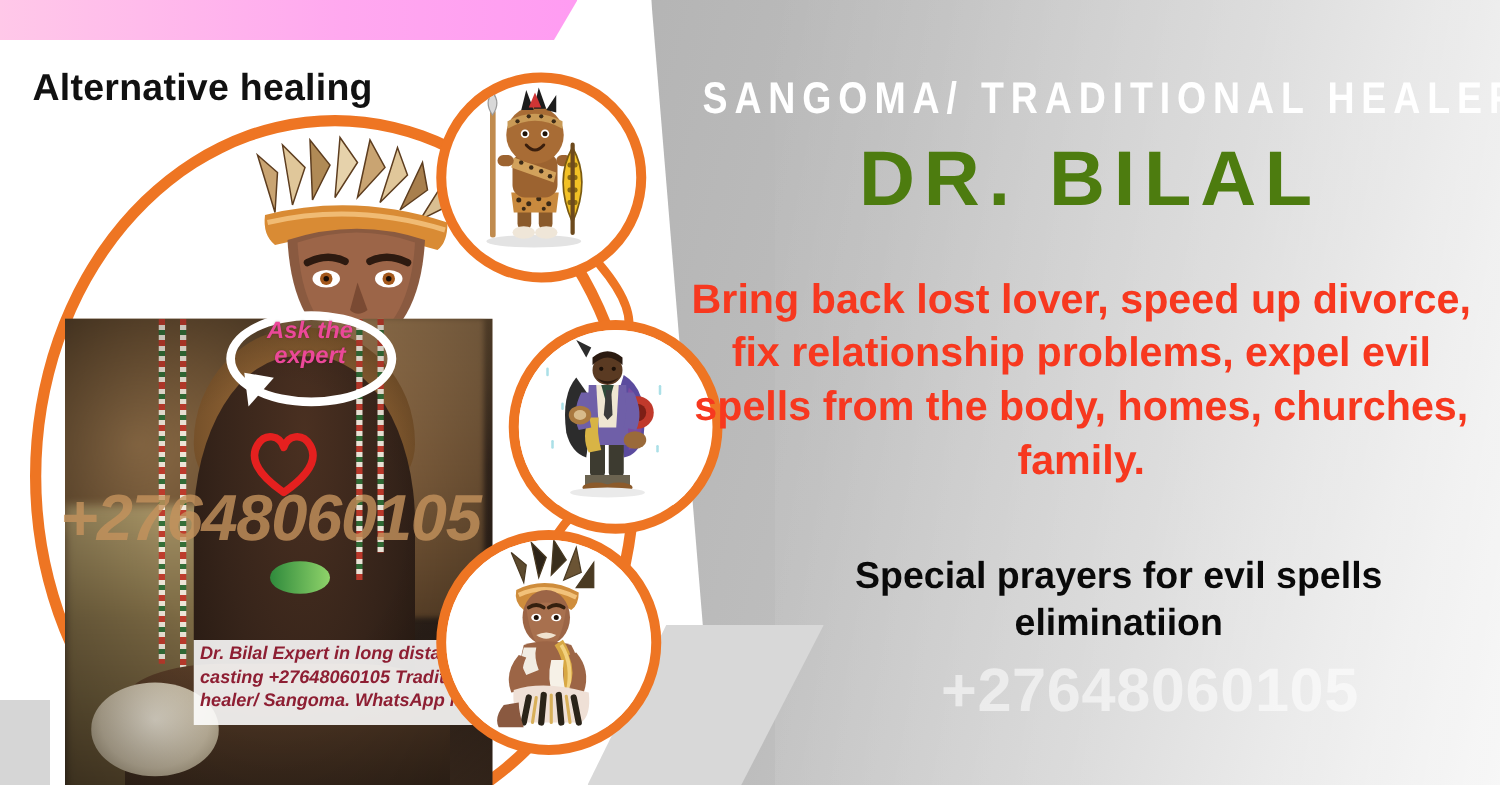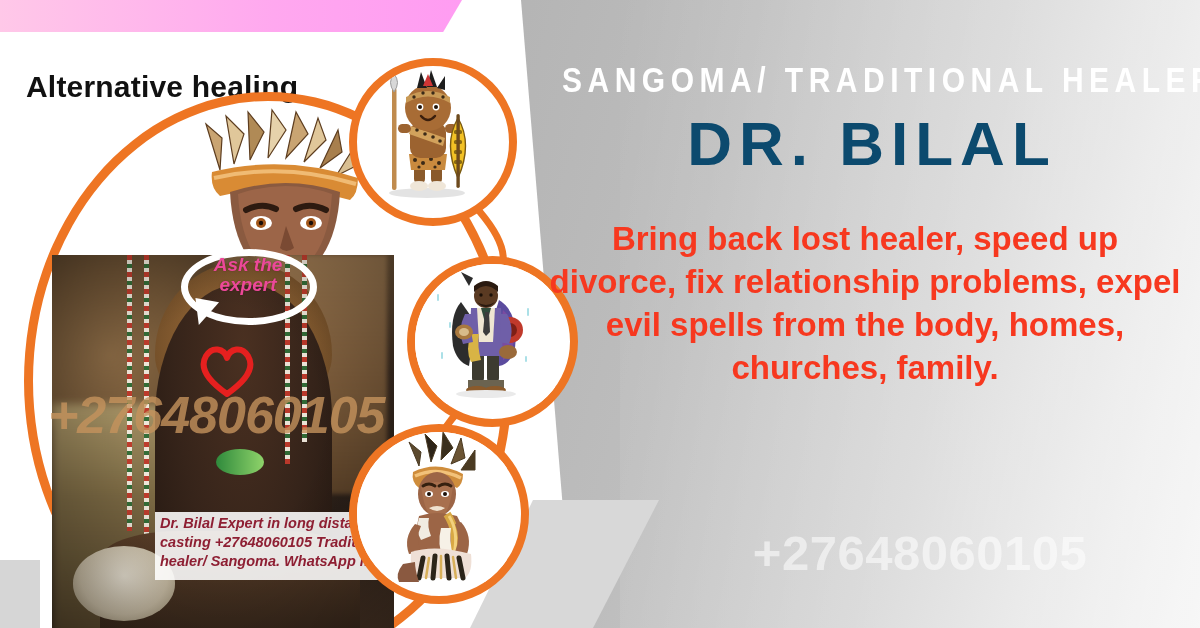--- a/index.html
+++ b/index.html
@@ -41,21 +41,20 @@
   }
   .left-edge-band{
     position:absolute;left:0;top:560px;width:40px;height:68px;background:#d6d6d6;
   }
 
   
   .alt-heading{
     position:absolute;left:26px;top:54px;
     font-size:30px;font-weight:bold;color:#111;letter-spacing:.2px;
     font-family:"Liberation Sans", sans-serif;
-    margin-top:16px;
   }
 
   
   .big-arc{
     position:absolute;left:24px;top:92px;width:470px;height:560px;
     border:9px solid #ee7523;border-radius:50%;
     background:transparent;
     clip-path:polygon(0 0, 100% 0, 100% 100%, 0 100%);
   }
 
@@ -177,21 +176,21 @@
 
   
   .kicker{
     position:absolute;left:562px;top:60px;width:620px;
     color:#ffffff;font-weight:bold;font-size:30px;letter-spacing:5.5px;
     text-align:center;white-space:nowrap;
     transform:scaleY(1.18);transform-origin:top center;
   }
   .brand{
     position:absolute;left:562px;top:108px;width:620px;
-    color:#0c4a6e;font-weight:bold;font-size:62px;letter-spacing:7px;
+    color:#4d7c0f;font-weight:bold;font-size:62px;letter-spacing:7px;
     text-align:center;white-space:nowrap;
   }
   .red-copy{
     position:absolute;left:545px;top:218px;width:640px;
     color:#f7381f;font-weight:bold;font-size:33px;line-height:1.30;
     text-align:center;
   }
   .black-copy{
     position:absolute;left:610px;top:442px;width:570px;
     color:#0a0a0a;font-weight:bold;font-size:30px;line-height:1.28;
@@ -465,16 +464,17 @@
         <path d="M84 124 L84 146"></path>
         <path d="M96 125 L99 146"></path>
       </g>
 
       <path d="M46 132 Q38 142 42 150 L62 150 Q58 138 58 130 Z" fill="#8a5940"></path>
     </svg>
   </div>
 
   <div class="kicker">SANGOMA/ TRADITIONAL HEALER</div>
   <div class="brand">DR. BILAL</div>
-  <div class="red-copy">Bring back lost healer, speed up divorce, fix relationship problems, expel evil spells from the body, homes, churches, family.</div>
+  <div class="red-copy">Bring back lost lover, speed up divorce, fix relationship problems, expel evil spells from the body, homes, churches, family.</div>
+  <div class="black-copy">Special prayers for  evil spells eliminatiion</div>
   <div class="ghost-phone">+27648060105</div>
 
 </div>
 
 </body></html>

